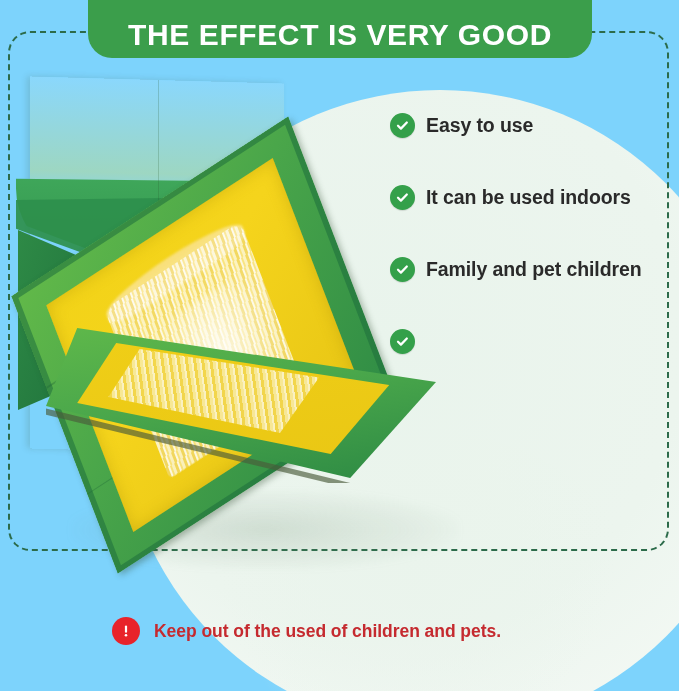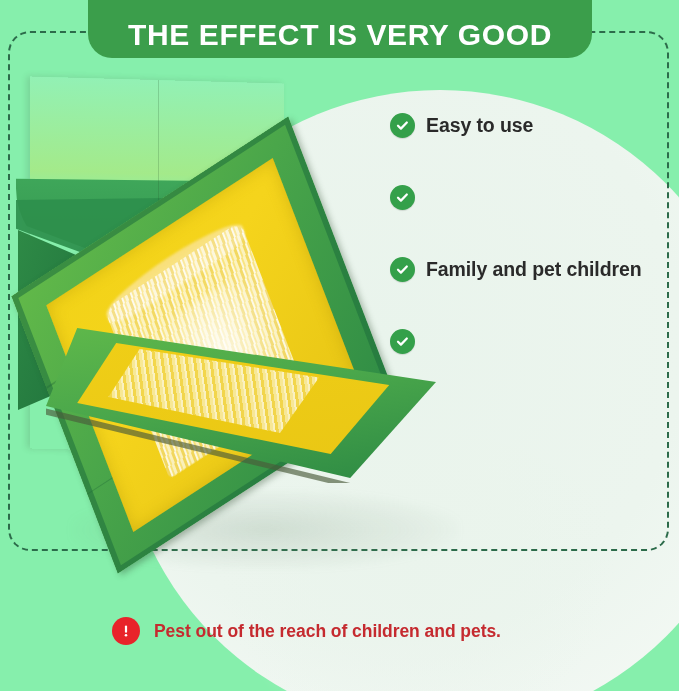--- a/index.html
+++ b/index.html
@@ -10,21 +10,21 @@
     width: 679px;
     height: 691px;
     background: #ffffff;
     font-family: "Liberation Sans", sans-serif;
     overflow: hidden;
   }
   .poster {
     position: relative;
     width: 679px;
     height: 691px;
-    background: #86efac;
+    background: #7dd3fc;
     overflow: hidden;
   }
   
   .bg-wash {
     position: absolute;
     left: 120px;
     top: 90px;
     width: 640px;
     height: 640px;
     border-radius: 50%;
@@ -405,20 +405,21 @@
       </span>
       <span class="feature-label">Easy to use</span>
     </div>
 
     <div class="feature-row">
       <span class="check-icon">
         <svg width="15" height="15" viewBox="0 0 16 16" aria-hidden="true">
           <path d="M3.2 8.3 L6.3 11.3 L12.6 4.8" fill="none" stroke="#ffffff" stroke-width="2.4" stroke-linecap="round" stroke-linejoin="round"></path>
         </svg>
       </span>
+      <span class="feature-label">It can be used indoors</span>
     </div>
 
     <div class="feature-row">
       <span class="check-icon">
         <svg width="15" height="15" viewBox="0 0 16 16" aria-hidden="true">
           <path d="M3.2 8.3 L6.3 11.3 L12.6 4.8" fill="none" stroke="#ffffff" stroke-width="2.4" stroke-linecap="round" stroke-linejoin="round"></path>
         </svg>
       </span>
       <span class="feature-label">Family and pet children</span>
     </div>
@@ -433,16 +434,16 @@
 
   </div>
 
   <div class="warning">
     <span class="warn-icon">
       <svg width="18" height="18" viewBox="0 0 18 18" aria-hidden="true">
         <rect x="7.9" y="3.4" width="2.2" height="7.4" rx="1.1" fill="#ffffff"></rect>
         <circle cx="9" cy="13.3" r="1.3" fill="#ffffff"></circle>
       </svg>
     </span>
-    <span class="warn-text">Pest out of the reach of children and pets.</span>
+    <span class="warn-text">Keep out of the used of children and pets.</span>
   </div>
 
 </div>
 
 </body></html>

